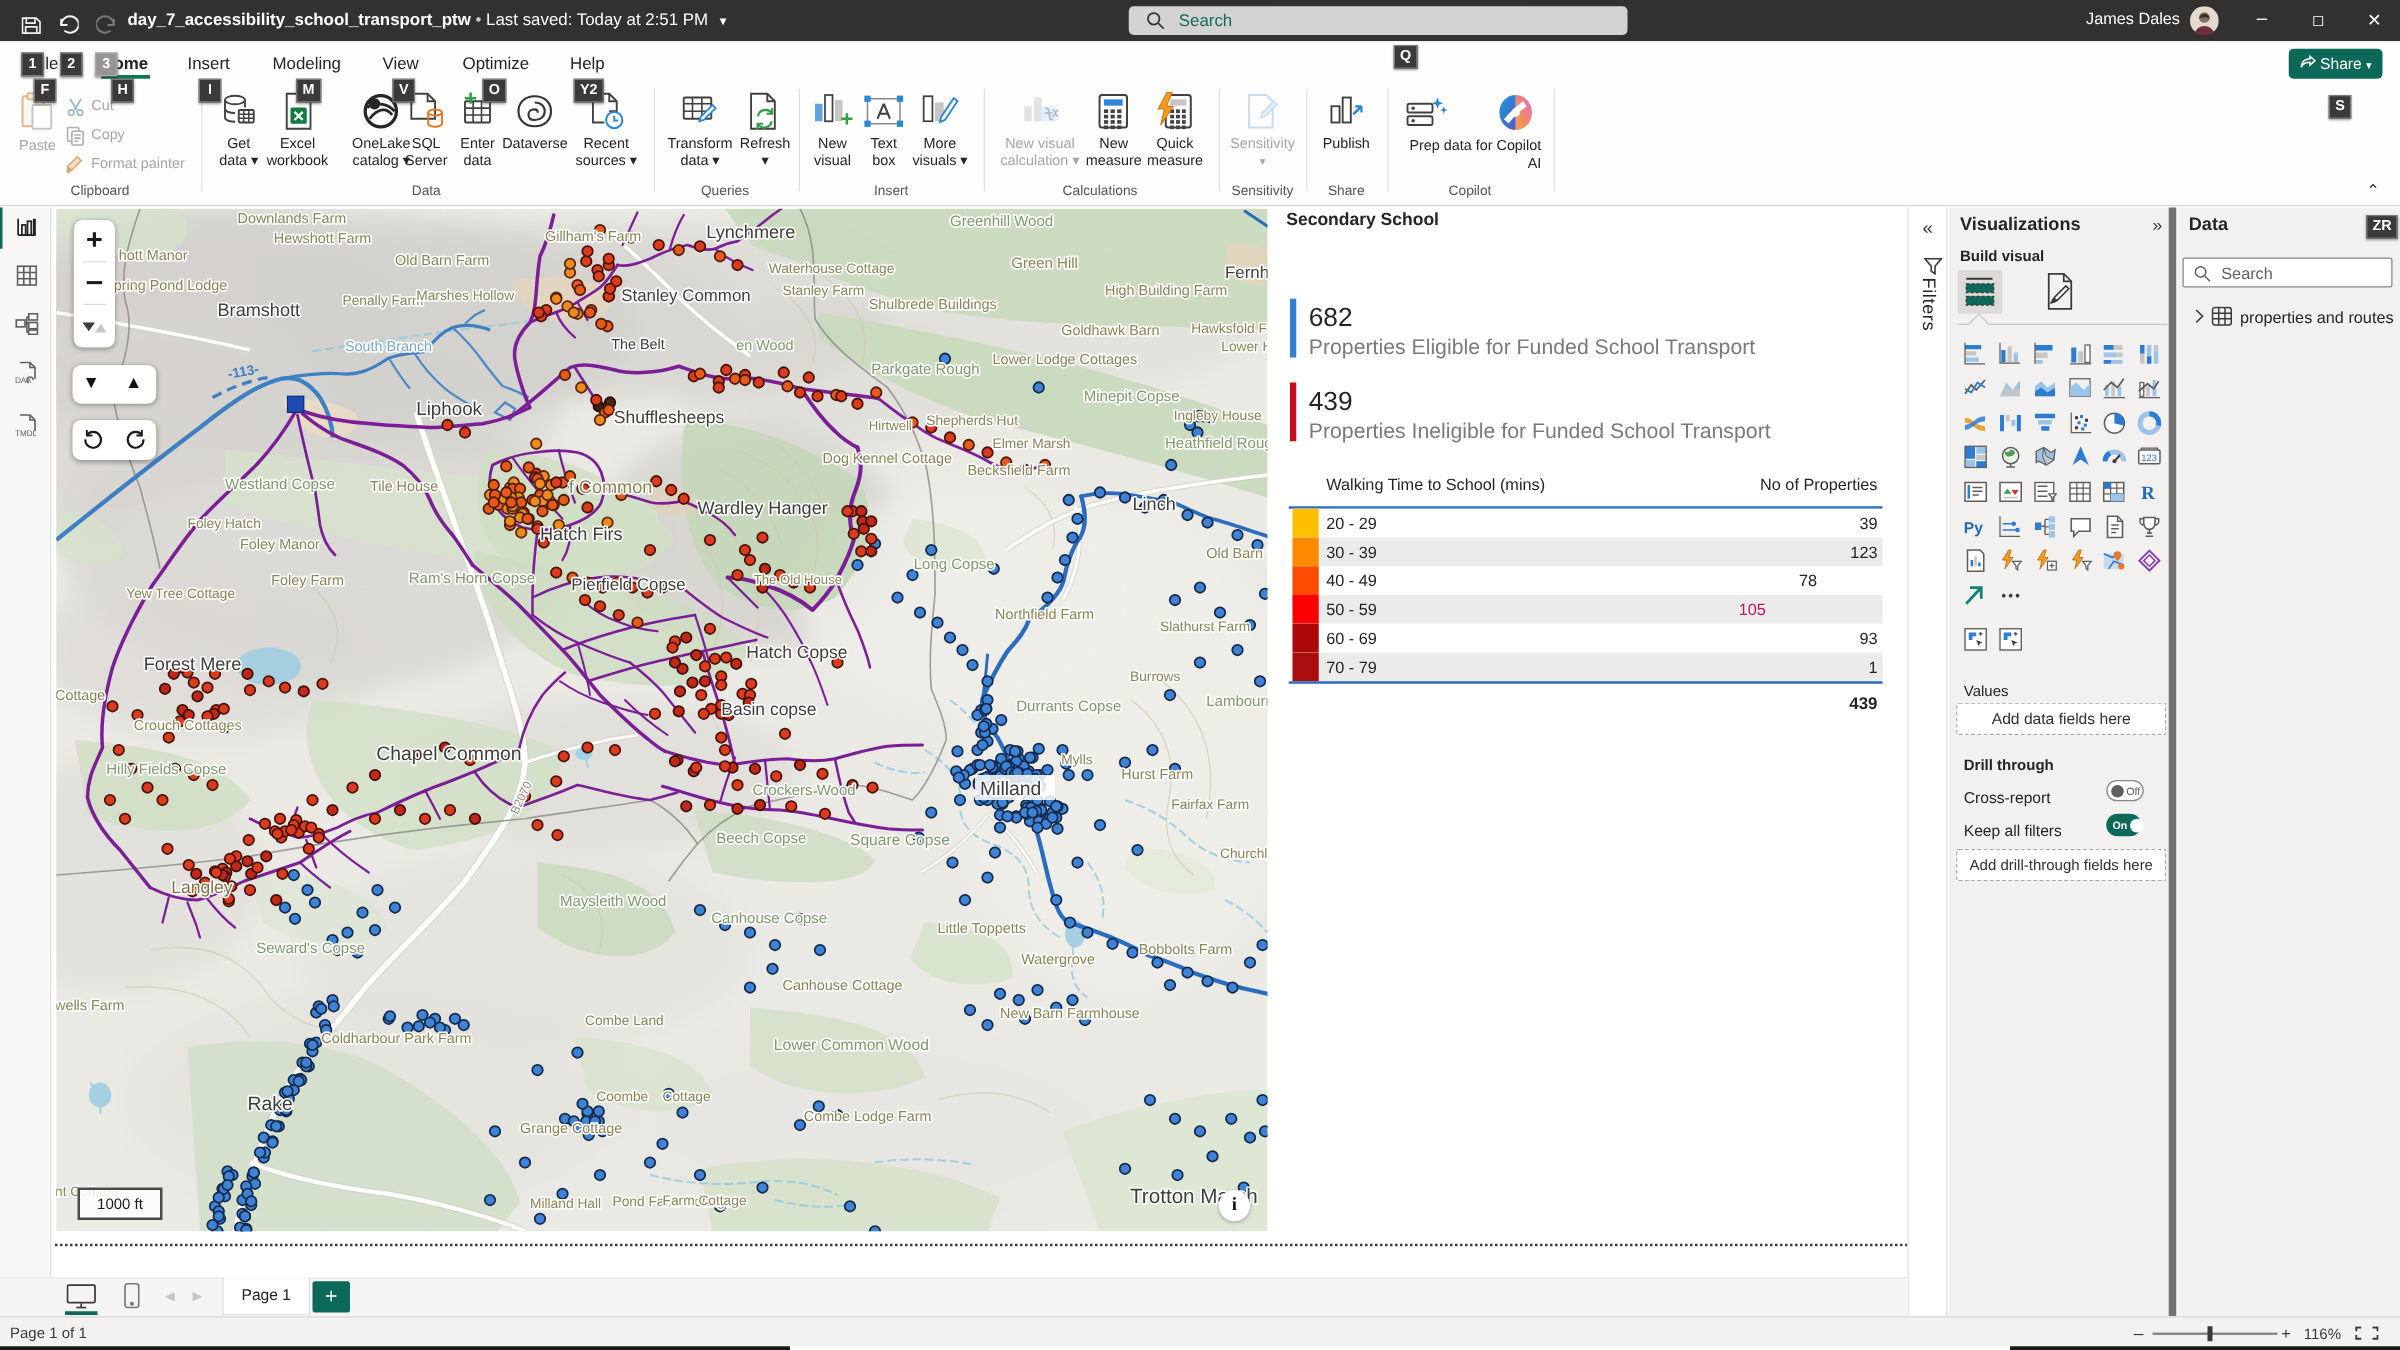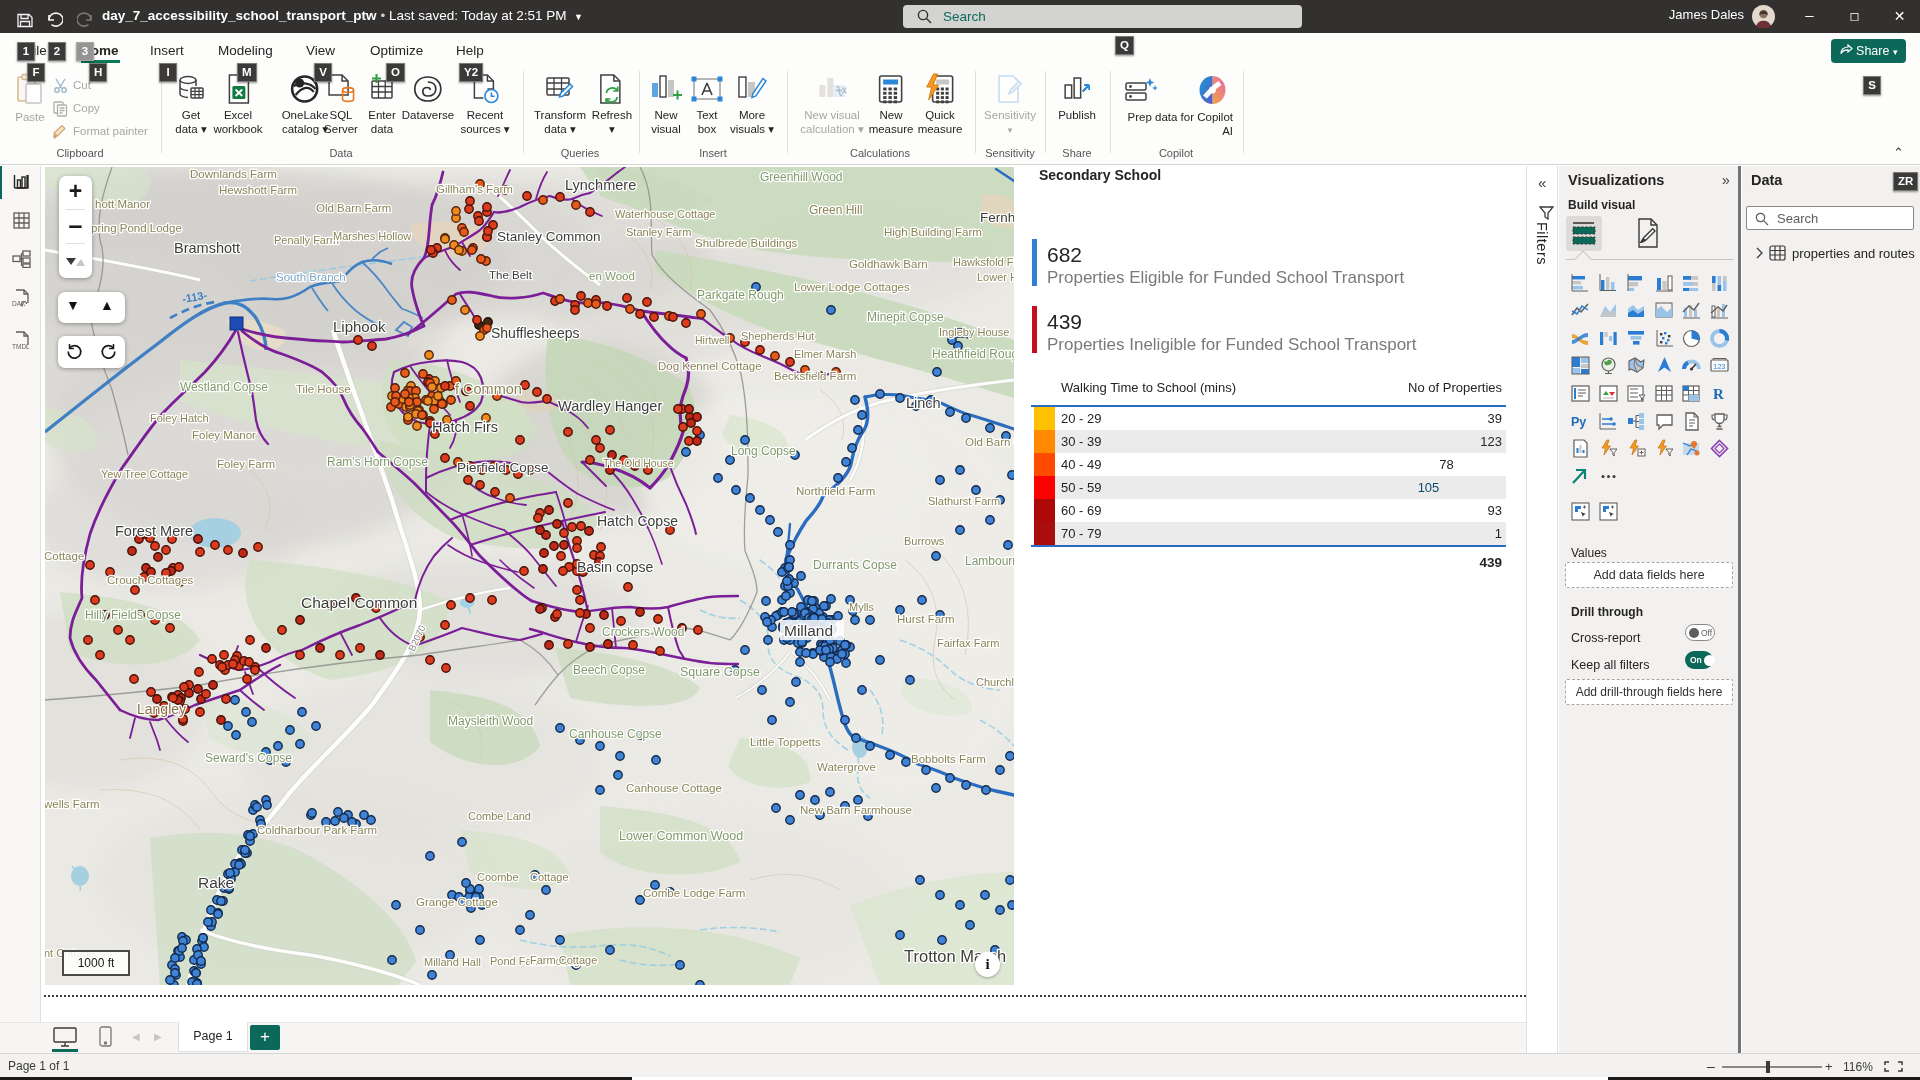--- a/index.html
+++ b/index.html
@@ -30,21 +30,21 @@
 
 #leftnav{position:absolute;left:0;top:166px;width:41px;height:856px;background:#f8f7f6;border-right:1px solid #e1dfdd}
 #navind{position:absolute;left:0;top:0px;width:2px;height:33px;background:#0c695a}
 
 #canvas{position:absolute;left:42px;top:166px;width:1483px;height:856px;background:#fff}
 
 #rv{position:absolute;left:1020px;top:166px;width:500px;height:830px;background:#fff}
 .kpibar{position:absolute;width:5px}
 
 #filterstrip{position:absolute;left:1526px;top:166px;width:32px;height:887px;background:#fff;border-right:1px solid #e1dfdd;border-left:1px solid #e1dfdd}
-#vizpane{position:absolute;left:1559px;top:166px;width:182px;height:887px;background:#f2f1f0;border-right:3px solid #737373}
+#vizpane{position:absolute;left:1559px;top:166px;width:182px;height:887px;background:#f2f1f0;border-right:6px solid #737373}
 #datapane{position:absolute;left:1742px;top:166px;width:178px;height:887px;background:#f2f1f0}
 .dashbox{position:absolute;background:#fff;border:1px dashed #a8a6a4;border-radius:2px;text-align:center;font-size:12.5px;color:#323130}
 
 #pagestrip{position:absolute;left:0;top:1022px;width:1526px;height:31px;background:#f6f5f4;border-top:1px solid #e8e6e4}
 #statusbar{position:absolute;left:0;top:1053px;width:1920px;height:24px;background:#f3f2f1;border-top:1px solid #d8d6d4}
 .tbarseg{position:absolute;height:3px;top:1077px;background:#1b1a19}
 .mapctl{position:absolute;background:#fff;border-radius:7px;box-shadow:0 1px 4px rgba(0,0,0,.35)}
 </style></head>
 <body>
 <div id="app">
@@ -1295,21 +1295,21 @@
       <path d="M3.5 1 v4.4 h4.4" stroke-width="1.5" fill="none"></path>
     </svg>
     <svg class="abs" style="left:100px;top:343px" width="17" height="17" viewBox="0 0 17 17" fill="none" stroke="#1b1a19" stroke-width="1.7">
       <path d="M13.5 5 A6.3 6.3 0 1 0 14.8 8.5"></path>
       <path d="M13.5 1 v4.4 h-4.4" stroke-width="1.5" fill="none"></path>
     </svg>
     <div class="abs" style="left:62px;top:950px;width:68px;height:26px;background:rgba(255,255,255,.85);border:2px solid #4a4a48;font-size:12px;color:#1b1a19;text-align:center;line-height:22px">1000 ft</div>
     <div class="abs" style="left:975px;top:952px;width:25px;height:25px;background:#fff;border-radius:50%;box-shadow:0 1px 3px rgba(0,0,0,.3)"></div>
     <div class="abs" style="left:975px;top:952px;width:25px;height:25px;border-radius:50%;text-align:center;font-size:15px;font-weight:bold;color:#111;line-height:25px;font-family:'Liberation Serif',serif">i</div>
     <div id="rv">
-      <div class="abs" style="left:19px;top:1px;font-size:14px;font-weight:bold;color:#252423">Secondary School</div>
+      <div class="abs" style="left:9px;top:1px;font-size:14px;font-weight:bold;color:#252423">Secondary School</div>
       <div class="kpibar" style="left:12px;top:73px;height:47px;background:#2f7ed8"></div>
       <div class="abs" style="left:27px;top:77px;font-size:21px;color:#252423">682</div>
       <div class="abs" style="left:27px;top:102px;font-size:17px;color:#7a7a78">Properties Eligible for Funded School Transport</div>
       <div class="kpibar" style="left:12px;top:140px;height:47px;background:#c50f1f"></div>
       <div class="abs" style="left:27px;top:144px;font-size:21px;color:#252423">439</div>
       <div class="abs" style="left:27px;top:169px;font-size:17px;color:#7a7a78">Properties Ineligible for Funded School Transport</div>
       <div class="abs" style="left:41px;top:214px;font-size:13px;color:#252423">Walking Time to School (mins)</div>
       <div class="abs" style="left:371px;top:214px;width:111px;text-align:right;font-size:13px;color:#252423">No of Properties</div>
       <div class="abs" style="left:11px;top:239px;width:475px;height:1.5px;background:#2a6cbf"></div>
       <div class="abs" style="left:14px;top:241px;width:472px;height:23px;background:#fff"></div>
@@ -1320,21 +1320,21 @@
       <div class="abs" style="left:14px;top:264px;width:21px;height:23px;background:#ff8a00"></div>
       <div class="abs" style="left:41px;top:268px;font-size:13px;color:#252423">30 - 39</div>
       <div class="abs" style="left:371px;top:268px;width:111px;text-align:right;font-size:13px;color:#252423">123</div>
       <div class="abs" style="left:14px;top:287px;width:472px;height:23px;background:#fff"></div>
       <div class="abs" style="left:14px;top:287px;width:21px;height:23px;background:#ff4b00"></div>
       <div class="abs" style="left:41px;top:291px;font-size:13px;color:#252423">40 - 49</div>
       <div class="abs" style="left:371px;top:291px;width:111px;text-align:center;font-size:13px;color:#252423">78</div>
       <div class="abs" style="left:14px;top:310px;width:472px;height:23px;background:#ebebeb"></div>
       <div class="abs" style="left:14px;top:310px;width:21px;height:23px;background:#ff0000"></div>
       <div class="abs" style="left:41px;top:314px;font-size:13px;color:#252423">50 - 59</div>
-      <div class="abs" style="left:353px;top:314px;width:111px;text-align:center;font-size:13px;color:#0c4a6e">105</div>
+      <div class="abs" style="left:371px;top:314px;width:111px;text-align:left;font-size:13px;color:#be185d">105</div>
       <div class="abs" style="left:14px;top:333px;width:472px;height:23px;background:#fff"></div>
       <div class="abs" style="left:14px;top:333px;width:21px;height:23px;background:#ae0909"></div>
       <div class="abs" style="left:41px;top:337px;font-size:13px;color:#252423">60 - 69</div>
       <div class="abs" style="left:371px;top:337px;width:111px;text-align:right;font-size:13px;color:#252423">93</div>
       <div class="abs" style="left:14px;top:356px;width:472px;height:23px;background:#ebebeb"></div>
       <div class="abs" style="left:14px;top:356px;width:21px;height:23px;background:#a90d0d"></div>
       <div class="abs" style="left:41px;top:360px;font-size:13px;color:#252423">70 - 79</div>
       <div class="abs" style="left:371px;top:360px;width:111px;text-align:right;font-size:13px;color:#252423">1</div>
       <div class="abs" style="left:11px;top:379px;width:475px;height:1.5px;background:#2a6cbf"></div>
       <div class="abs" style="left:371px;top:389px;width:111px;text-align:right;font-size:13.5px;font-weight:bold;color:#252423">439</div>

